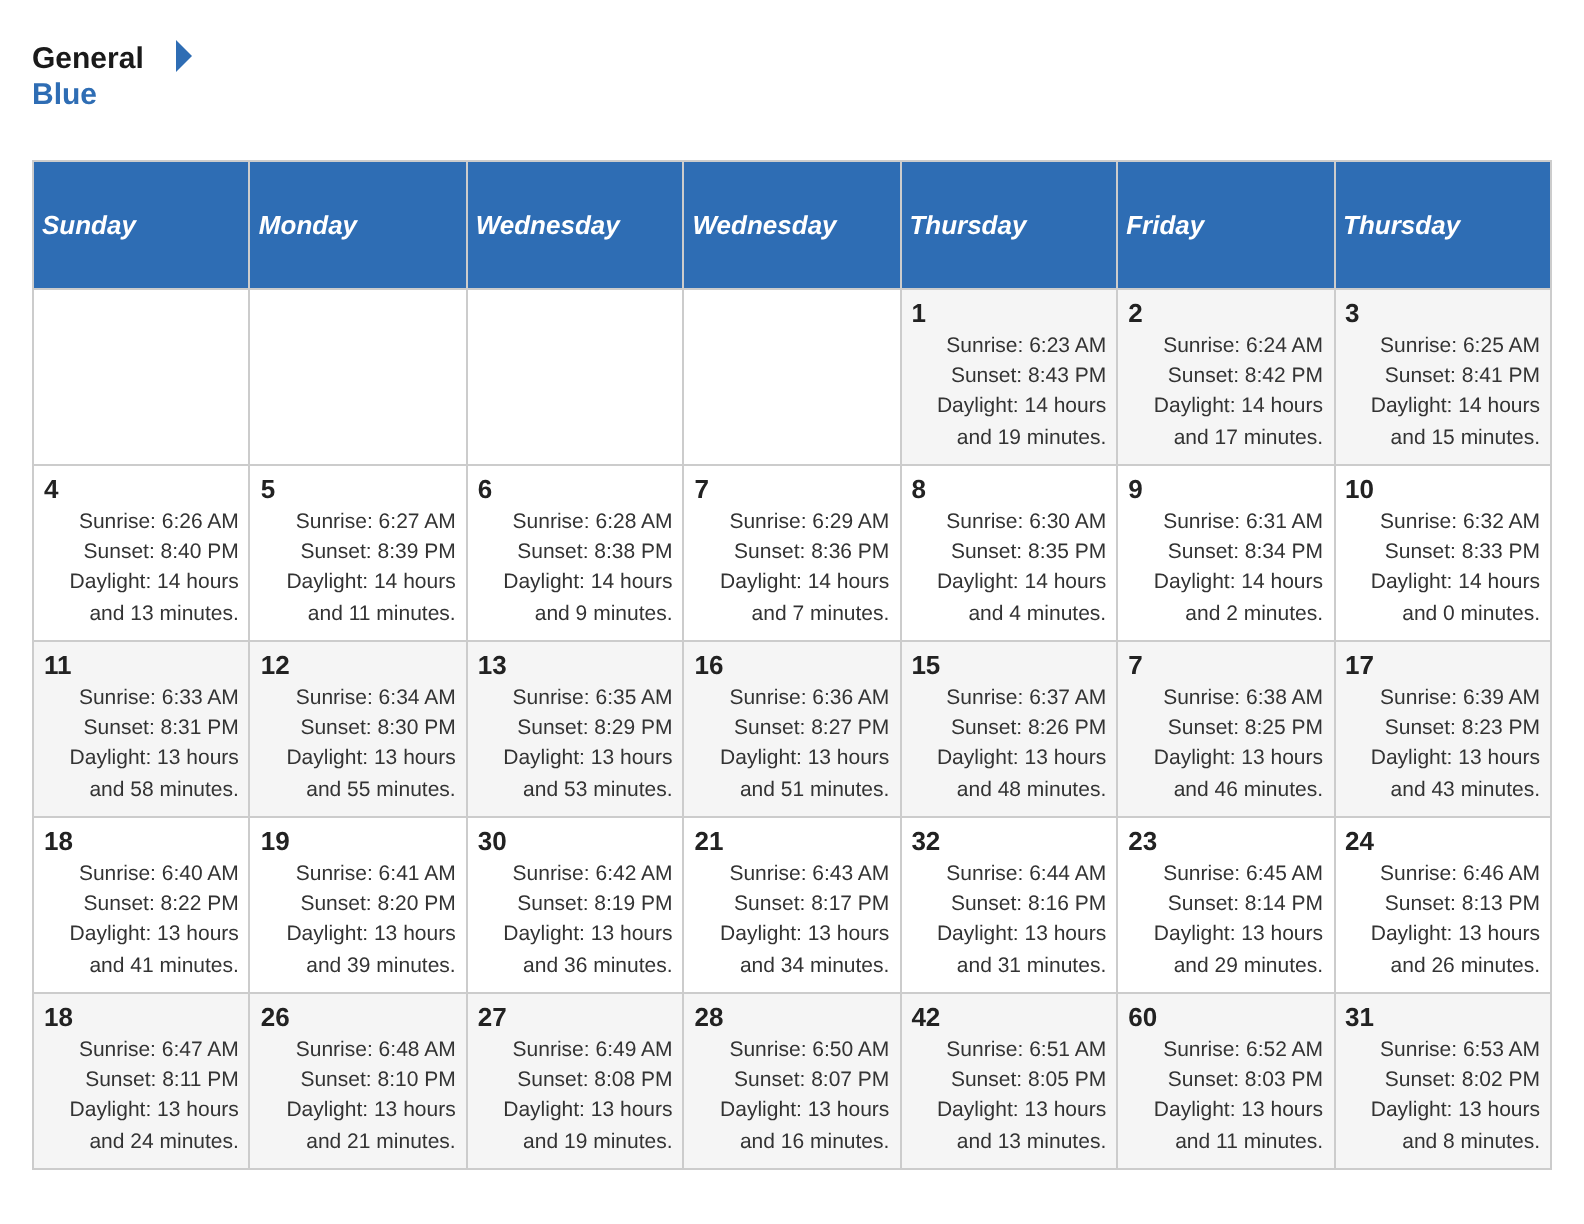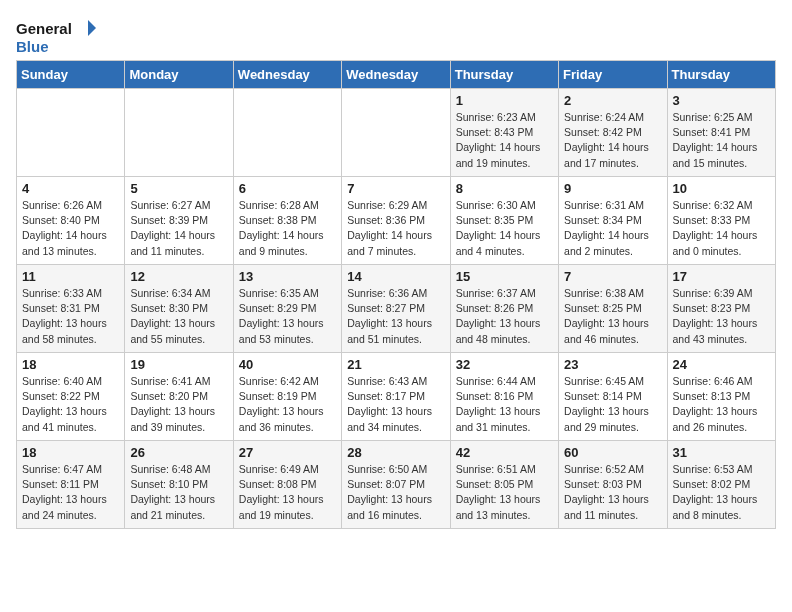--- a/index.html
+++ b/index.html
@@ -7,21 +7,21 @@
       font-family: Arial, sans-serif;
       background: #fff;
       width: 792px;
       min-height: 612px;
       padding: 16px;
     }
     .header-area {
       display: flex;
       justify-content: space-between;
       align-items: flex-end;
-      margin-bottom: 0;
+      margin-bottom: 20px;
     }
     .logo {
       display: flex;
       align-items: center;
       gap: 4px;
     }
     .title-area {
       text-align: right;
     }
     .month-year {
@@ -36,23 +36,24 @@
     table {
       width: 100%;
       border-collapse: collapse;
       table-layout: fixed;
     }
     thead tr th {
       background-color: #2e6db4;
       color: white;
       font-size: 13px;
       font-weight: bold;
-      padding: 6px 4px;
+      padding: 24px 4px;
       text-align: left;
       border: 1px solid #ccc;
+      font-style: italic;
     }
     tbody tr td {
       vertical-align: top;
       border: 1px solid #ccc;
       padding: 4px 5px;
       height: 88px;
       font-size: 11px;
       color: #222;
       background: #fff;
     }
@@ -61,20 +62,21 @@
     }
     .day-number {
       font-size: 13px;
       font-weight: bold;
       margin-bottom: 2px;
     }
     .day-info {
       font-size: 10.5px;
       line-height: 1.45;
       color: #333;
+      text-align: right;
     }
     td.empty {
       background: #fff !important;
     }
   </style>
 </head>
 <body>
 
 <div class="header-area">
   <div class="logo">
@@ -158,21 +160,21 @@
         </td>
         <td>
           <div class="day-number">12</div>
           <div class="day-info">Sunrise: 6:34 AM<br>Sunset: 8:30 PM<br>Daylight: 13 hours<br>and 55 minutes.</div>
         </td>
         <td>
           <div class="day-number">13</div>
           <div class="day-info">Sunrise: 6:35 AM<br>Sunset: 8:29 PM<br>Daylight: 13 hours<br>and 53 minutes.</div>
         </td>
         <td>
-          <div class="day-number">14</div>
+          <div class="day-number">16</div>
           <div class="day-info">Sunrise: 6:36 AM<br>Sunset: 8:27 PM<br>Daylight: 13 hours<br>and 51 minutes.</div>
         </td>
         <td>
           <div class="day-number">15</div>
           <div class="day-info">Sunrise: 6:37 AM<br>Sunset: 8:26 PM<br>Daylight: 13 hours<br>and 48 minutes.</div>
         </td>
         <td>
           <div class="day-number">7</div>
           <div class="day-info">Sunrise: 6:38 AM<br>Sunset: 8:25 PM<br>Daylight: 13 hours<br>and 46 minutes.</div>
         </td>
@@ -184,21 +186,21 @@
       <tr>
         <td>
           <div class="day-number">18</div>
           <div class="day-info">Sunrise: 6:40 AM<br>Sunset: 8:22 PM<br>Daylight: 13 hours<br>and 41 minutes.</div>
         </td>
         <td>
           <div class="day-number">19</div>
           <div class="day-info">Sunrise: 6:41 AM<br>Sunset: 8:20 PM<br>Daylight: 13 hours<br>and 39 minutes.</div>
         </td>
         <td>
-          <div class="day-number">40</div>
+          <div class="day-number">30</div>
           <div class="day-info">Sunrise: 6:42 AM<br>Sunset: 8:19 PM<br>Daylight: 13 hours<br>and 36 minutes.</div>
         </td>
         <td>
           <div class="day-number">21</div>
           <div class="day-info">Sunrise: 6:43 AM<br>Sunset: 8:17 PM<br>Daylight: 13 hours<br>and 34 minutes.</div>
         </td>
         <td>
           <div class="day-number">32</div>
           <div class="day-info">Sunrise: 6:44 AM<br>Sunset: 8:16 PM<br>Daylight: 13 hours<br>and 31 minutes.</div>
         </td>

